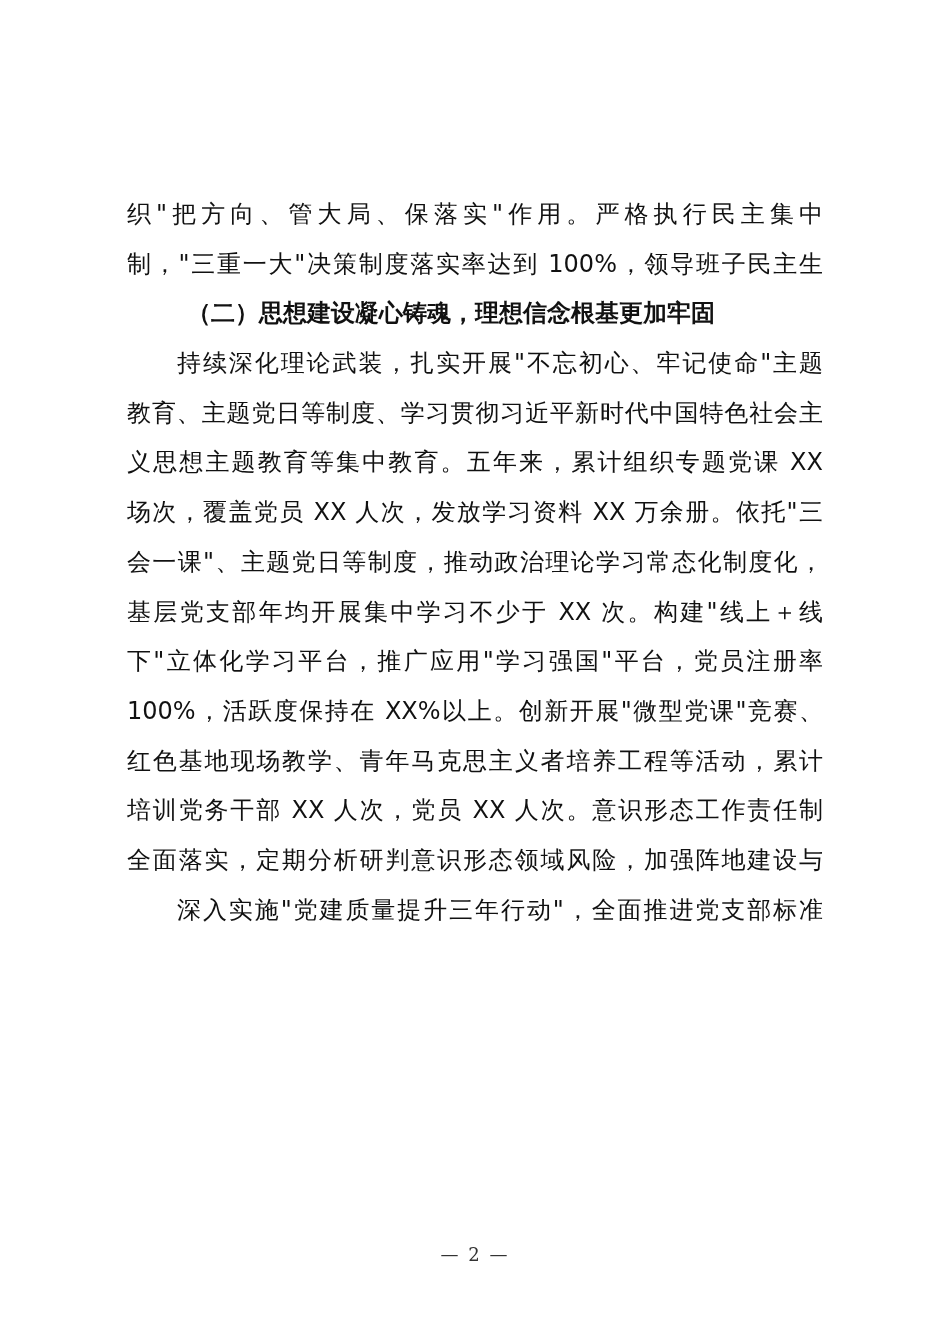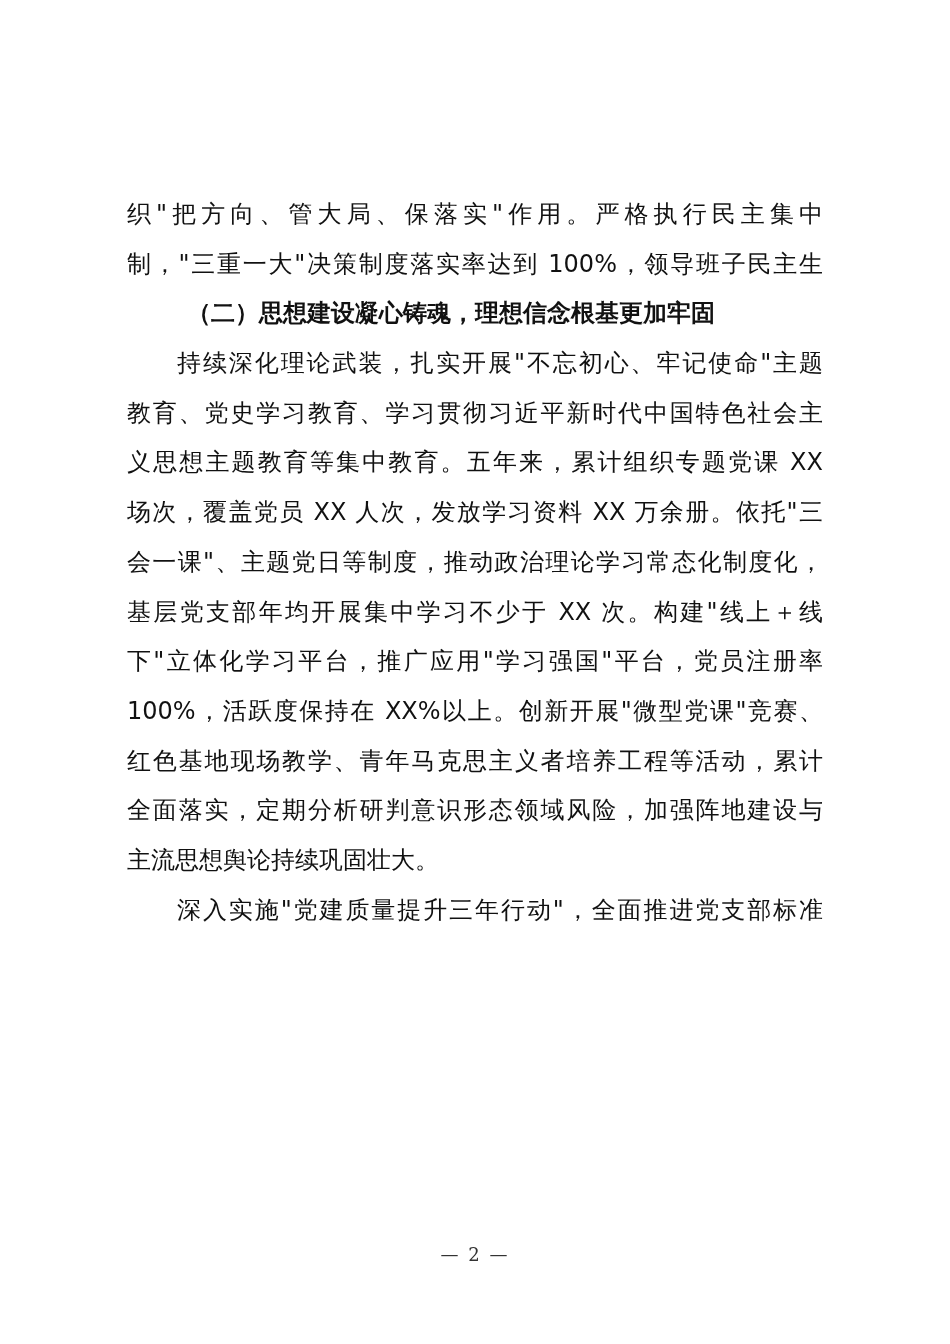--- a/index.html
+++ b/index.html
@@ -67,30 +67,30 @@
 
 <div class="page">
   <div class="text-block">
 
     <div class="line">织"把方向、管大局、保落实"作用。严格执行民主集中</div>
     <div class="line">制，"三重一大"决策制度落实率达到 100%，领导班子民主生</div>
 
     <div class="line heading">（二）思想建设凝心铸魂，理想信念根基更加牢固</div>
 
     <div class="line indent">持续深化理论武装，扎实开展"不忘初心、牢记使命"主题</div>
-    <div class="line">教育、党史学习教育、学习贯彻习近平新时代中国特色社会主</div>
+    <div class="line">教育、主题党日等制度、学习贯彻习近平新时代中国特色社会主</div>
     <div class="line">义思想主题教育等集中教育。五年来，累计组织专题党课 XX</div>
     <div class="line">场次，覆盖党员 XX 人次，发放学习资料 XX 万余册。依托"三</div>
     <div class="line">会一课"、主题党日等制度，推动政治理论学习常态化制度化，</div>
     <div class="line">基层党支部年均开展集中学习不少于 XX 次。构建"线上＋线</div>
     <div class="line">下"立体化学习平台，推广应用"学习强国"平台，党员注册率</div>
     <div class="line">100%，活跃度保持在 XX%以上。创新开展"微型党课"竞赛、</div>
     <div class="line">红色基地现场教学、青年马克思主义者培养工程等活动，累计</div>
+    <div class="line">培训党务干部 XX 人次，党员 XX 人次。意识形态工作责任制</div>
     <div class="line">全面落实，定期分析研判意识形态领域风险，加强阵地建设与</div>
-    <div class="line last">主流思想舆论持续巩固壮大。</div>
 
 
     <div class="line indent">深入实施"党建质量提升三年行动"，全面推进党支部标准</div>
 
   </div>
 
   <div class="page-number">— 2 —</div>
 </div>
 
 </body></html>

